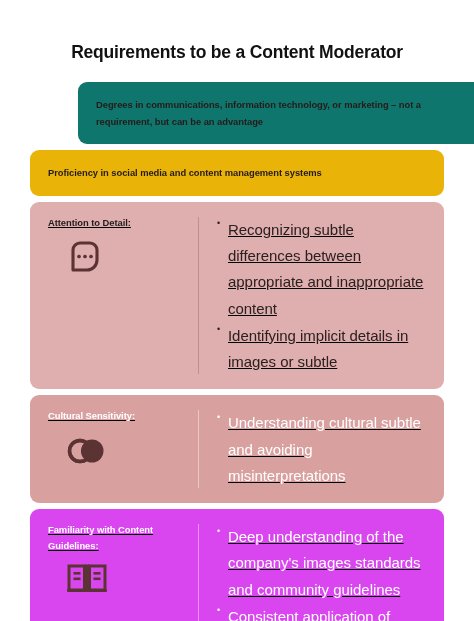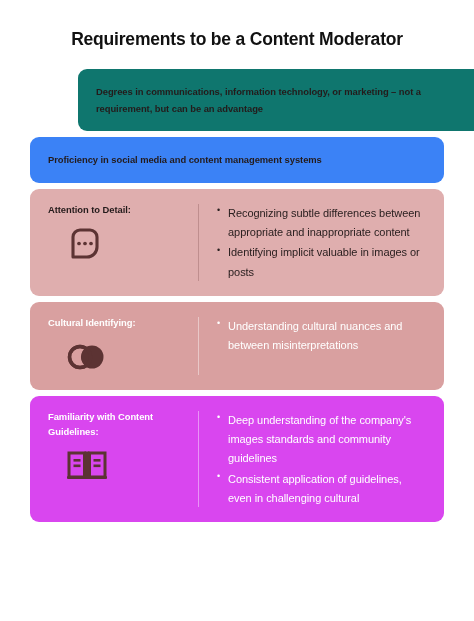--- a/index.html
+++ b/index.html
@@ -5,21 +5,21 @@
   * { box-sizing: border-box; margin: 0; padding: 0; }
   html, body {
     width: 474px; height: 621px;
     background: #ffffff;
     font-family: "Liberation Sans", sans-serif;
     overflow: hidden;
   }
   .page {
     width: 474px; height: 531px;
     background: #ffffff;
-    padding: 0 30px;
+    padding: 13px 30px;
     display: flex;
     flex-direction: column;
   }
   .title {
     text-align: center;
     font-size: 17.5px;
     font-weight: bold;
     line-height: 1.35;
     color: #111111;
     letter-spacing: -0.2px;
@@ -46,20 +46,21 @@
     line-height: 1.85;
     color: #241b1b;
     letter-spacing: -0.05px;
   }
   
   .card.split {
     display: flex;
     align-items: stretch;
     padding: 13px 16px 13px 18px;
     min-height: 88px;
+    text-decoration: underline;
   }
   .col-left {
     width: 150px;
     flex: 0 0 150px;
     display: flex;
     flex-direction: column;
     align-items: flex-start;
     padding-right: 12px;
   }
   .col-label {
@@ -79,21 +80,21 @@
     flex: 1 1 auto;
     padding-left: 18px;
     display: flex;
     align-items: flex-start;
     padding-top: 2px;
   }
   ul.bullets { list-style: none; }
   ul.bullets li {
     position: relative;
     padding-left: 11px;
-    font-size: 11px;
+    font-size: 15px;
     line-height: 1.75;
     color: #2b2020;
     letter-spacing: -0.05px;
     margin-bottom: 1px;
   }
   ul.bullets li::before {
     content: "•";
     position: absolute;
     left: 0;
     top: -0.5px;
@@ -121,61 +122,61 @@
   <div class="title">Requirements to be a Content Moderator</div>
 
   <div class="cards">
 
     <div class="card simple" style="background:#0f766e;margin-left:48px;">
       <div class="card-text">Degrees in communications, information technology, or marketing – not a requirement, but can be an advantage</div>
     </div>
 
 
 
-    <div class="card simple" style="background:#3b82f6;">
+    <div class="card simple" style="background:#eab308;">
       <div class="card-text">Proficiency in social media and content management systems</div>
     </div>
 
     <div class="card split" style="background:#dfaeae;">
       <div class="col-left">
         <div class="col-label">Attention to Detail:</div>
         <div class="icon-wrap">
           <svg width="34" height="34" viewBox="0 0 34 34">
             <path d="M7 11 A7 7 0 0 1 14 4 L24 4 A7 7 0 0 1 31 11 L31 21 A10 10 0 0 1 21 31 L7 31 Z" fill="none" stroke="#5c3333" stroke-width="3.1" stroke-linejoin="round"></path>
             <circle cx="13" cy="17.5" r="1.85" fill="#5c3333"></circle>
             <circle cx="19" cy="17.5" r="1.85" fill="#5c3333"></circle>
             <circle cx="25" cy="17.5" r="1.85" fill="#5c3333"></circle>
           </svg>
         </div>
       </div>
       <div class="divider"></div>
       <div class="col-right">
         <ul class="bullets">
           <li>Recognizing subtle differences between appropriate and inappropriate content</li>
-          <li>Identifying implicit valuable in images or posts</li>
+          <li>Identifying implicit details in images or subtle</li>
         </ul>
       </div>
     </div>
 
     <div class="card split invert" style="background:#d9a0a0;">
       <div class="col-left">
-        <div class="col-label">Cultural Identifying:</div>
+        <div class="col-label">Cultural Sensitivity:</div>
         <div class="icon-wrap">
           <svg width="40" height="34" viewBox="0 0 40 34">
             <circle cx="14" cy="18" r="10.5" fill="none" stroke="#5c3333" stroke-width="3.4"></circle>
             <circle cx="26" cy="18" r="11.5" fill="#5c3333"></circle>
             <path d="M20.2 8.3 A11.5 11.5 0 0 0 20.2 27.7 A10.5 10.5 0 0 1 20.2 8.3 Z" fill="#d9a0a0"></path>
             <circle cx="14" cy="18" r="10.5" fill="none" stroke="#5c3333" stroke-width="3.4"></circle>
           </svg>
         </div>
       </div>
       <div class="divider"></div>
       <div class="col-right">
         <ul class="bullets">
-          <li>Understanding cultural nuances and between misinterpretations</li>
+          <li>Understanding cultural subtle and avoiding misinterpretations</li>
         </ul>
       </div>
     </div>
 
     <div class="card split invert" style="background:#d946ef;">
       <div class="col-left">
         <div class="col-label">Familiarity with Content Guidelines:</div>
         <div class="icon-wrap">
           <svg width="42" height="32" viewBox="0 0 42 32">
             <path d="M3 4 L18.5 4 L18.5 28 L3 28 Z" fill="none" stroke="#5c3333" stroke-width="3"></path>

